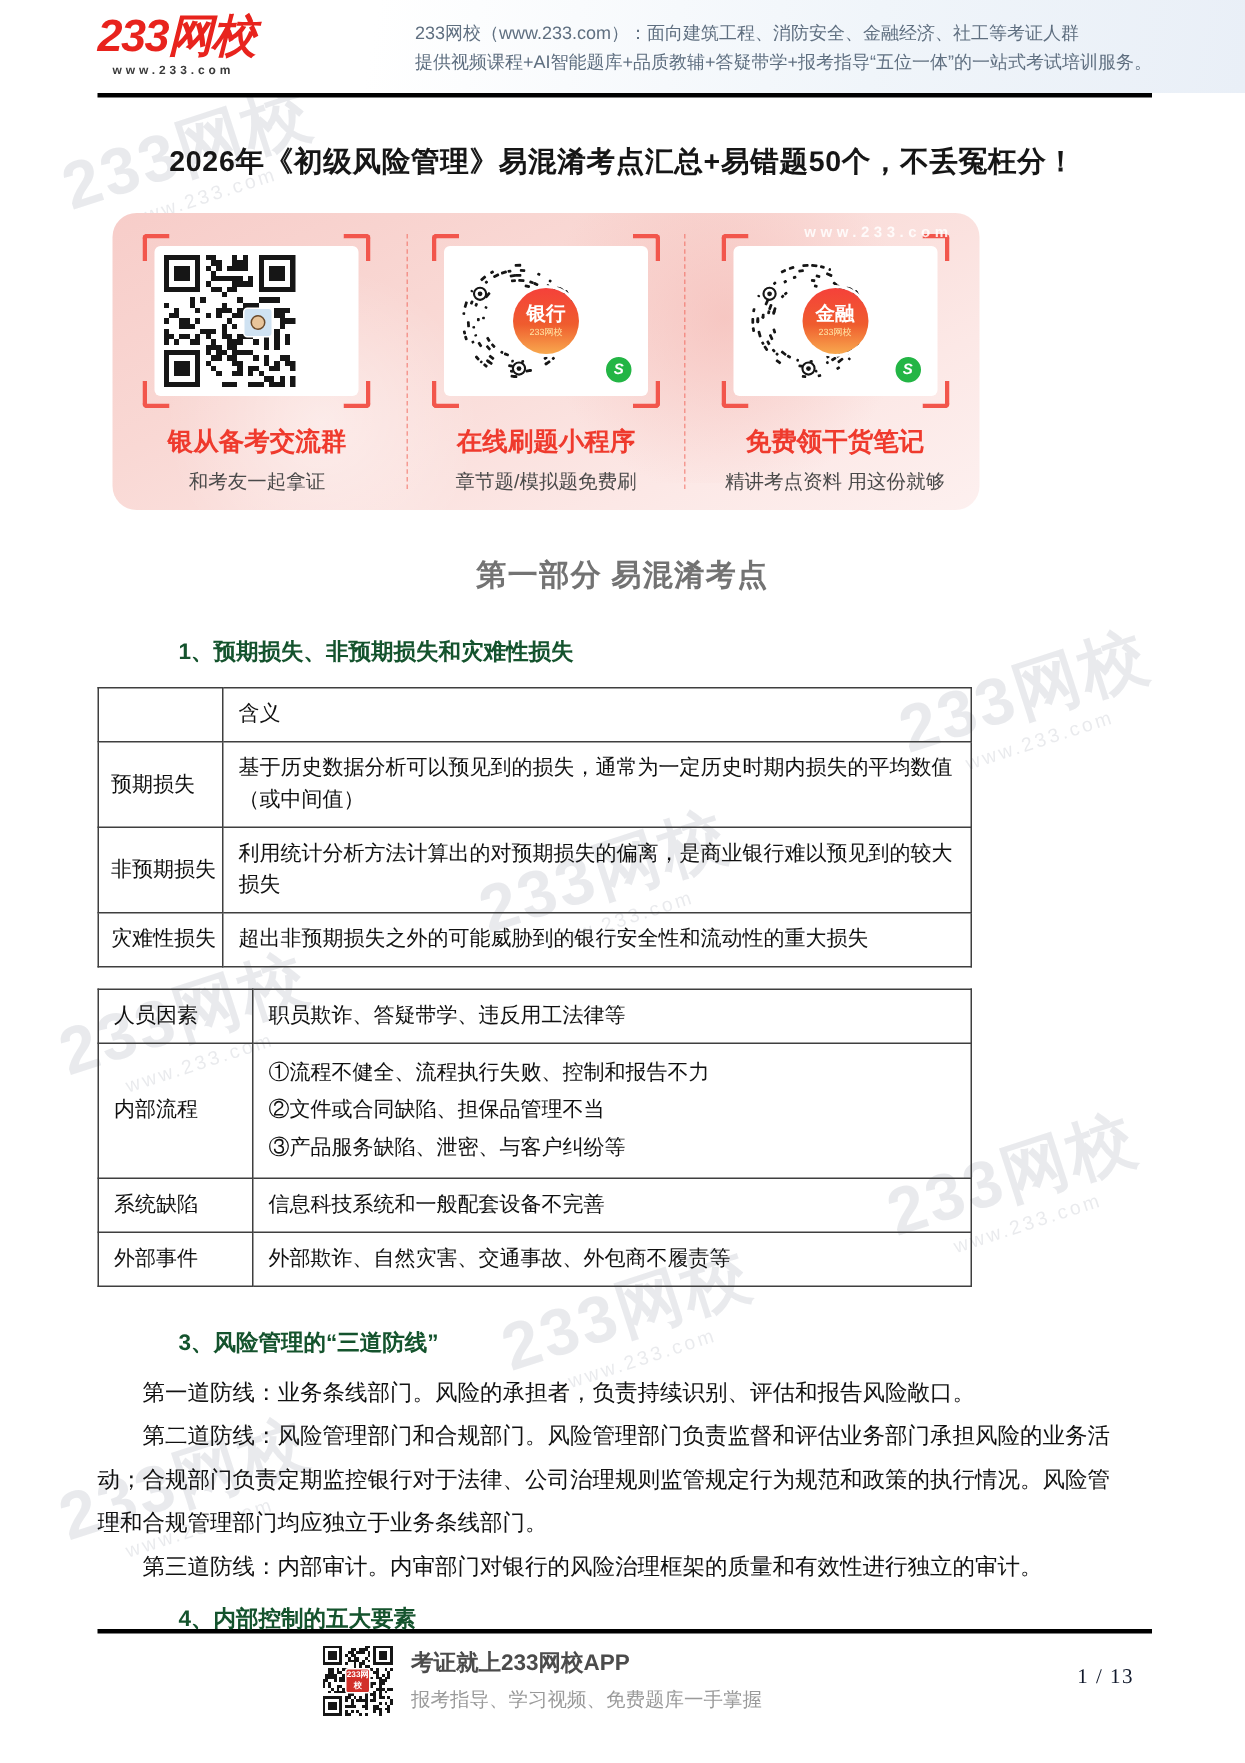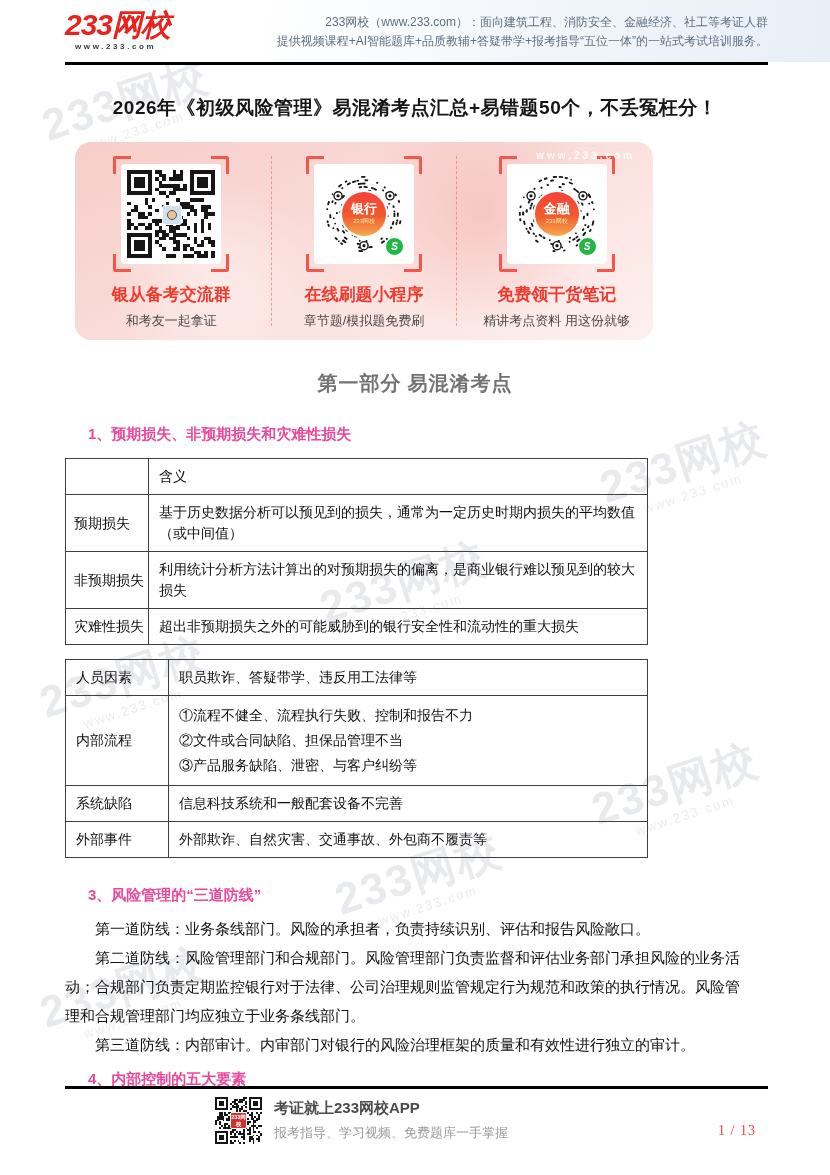--- a/index.html
+++ b/index.html
@@ -9,42 +9,42 @@
   
   .header{position:relative;height:62px;padding:10px 62px 0 65px;box-sizing:border-box;
           display:flex;justify-content:space-between;align-items:flex-start;
           background:linear-gradient(100deg,#ffffff 30%,#f0f5fa 70%,#e9eff7 100%);}
   .logo{line-height:1;}
   .logo-text{font-family:"Liberation Sans",sans-serif;font-weight:bold;font-style:italic;
              font-size:30px;color:#e8231d;letter-spacing:-1px;}
   .logo-domain{font-family:"Liberation Sans",sans-serif;font-size:8px;font-weight:bold;
                color:#3a3a3a;letter-spacing:2.6px;margin:3px 0 0 10px;}
   .tagline{font-family:"Liberation Sans",sans-serif;font-size:12px;color:#5f6f80;
-           text-align:right;line-height:19px;padding-top:3px;}
+           text-align:left;line-height:19px;padding-top:3px;}
   .rule{height:3px;background:#000;margin:0 62px 0 65px;}
 
   
   .title{margin:30px 40px 0;text-align:center;font-family:"Liberation Sans",sans-serif;
          font-weight:bold;font-size:19px;color:#161616;letter-spacing:.5px;}
 
   
   .banner{position:relative;margin:21px 0 0 75px;width:578px;height:198px;border-radius:16px;
           background:linear-gradient(155deg,#f7cdc9 0%,#f9d8d4 35%,#fce8e6 75%,#fdf0ef 100%);
           overflow:hidden;}
   .banner::before{content:"";position:absolute;left:30px;top:40px;width:220px;height:200px;
           background:radial-gradient(circle,rgba(255,255,255,.45) 0%,rgba(255,255,255,0) 70%);}
   .banner::after{content:"";position:absolute;right:40px;top:-40px;width:260px;height:220px;
           background:radial-gradient(circle,rgba(243,178,172,.55) 0%,rgba(243,178,172,0) 70%);}
   .banner-wm{position:absolute;top:8px;right:18px;z-index:3;font-family:"Liberation Sans",sans-serif;
           font-size:10px;font-weight:bold;color:rgba(255,255,255,.85);letter-spacing:3px;}
   .banner-cols{position:relative;z-index:2;display:flex;height:100%;}
   .bcol{flex:1;display:flex;flex-direction:column;align-items:center;padding-top:22px;}
   .bsep{position:absolute;z-index:2;top:14px;bottom:14px;width:0;
         border-left:1px dashed rgba(240,92,80,.55);}
-  .qr-wrap{position:relative;width:100px;height:100px;}
+  .qr-wrap{position:relative;width:100px;height:100px;padding-left:36px;}
   .qr-card{position:absolute;inset:0;background:#fff;border-radius:4px;overflow:hidden;}
   .qr-card svg{position:absolute;left:6px;top:6px;width:88px;height:88px;}
   .corner{position:absolute;width:15px;height:15px;border:0 solid #f2564c;}
   .c-tl{left:-8px;top:-8px;border-left-width:3.5px;border-top-width:3.5px;border-top-left-radius:3px;}
   .c-tr{right:-8px;top:-8px;border-right-width:3.5px;border-top-width:3.5px;border-top-right-radius:3px;}
   .c-bl{left:-8px;bottom:-8px;border-left-width:3.5px;border-bottom-width:3.5px;border-bottom-left-radius:3px;}
   .c-br{right:-8px;bottom:-8px;border-right-width:3.5px;border-bottom-width:3.5px;border-bottom-right-radius:3px;}
   .qr-label{margin-top:19px;font-family:"Liberation Sans",sans-serif;font-weight:bold;
             font-size:17px;color:#ef3a2d;}
   .qr-sub{margin-top:6px;font-family:"Liberation Sans",sans-serif;font-size:13px;color:#4a4a4a;}
@@ -59,22 +59,22 @@
   .mp-center .t{font-family:"Liberation Sans",sans-serif;font-weight:bold;font-size:13px;line-height:1.1;}
   .mp-center .s{font-family:"Liberation Sans",sans-serif;font-size:6px;color:#ffe7a6;margin-top:1px;}
   .mp-badge{position:absolute;right:10px;bottom:8px;width:17px;height:17px;border-radius:50%;
           background:#23b545;border:1.5px solid #fff;color:#fff;display:flex;align-items:center;
           justify-content:center;font-family:"Liberation Sans",sans-serif;font-size:10px;
           font-weight:bold;font-style:italic;}
 
   
   .part-title{margin-top:30px;text-align:center;font-weight:bold;font-size:20px;
               color:#737373;letter-spacing:1px;}
-  .sec{margin-left:88px;font-family:"Liberation Sans",sans-serif;font-weight:bold;
-       font-size:15px;color:#ec4899;}
+  .sec{margin-left:119px;font-family:"Liberation Sans",sans-serif;font-weight:bold;
+       font-size:15px;color:#14532d;}
   .sec.s1{margin-top:28px;} .sec.s2{margin-top:30px;} .sec.s3{margin-top:28px;} .sec.s4{margin-top:10px;}
 
   
   table{border-collapse:collapse;margin:14px 0 0 65px;width:583px;table-layout:fixed;}
   td{border:1px solid #3f3f3f;font-size:14px;color:#111;padding:7px 10px;line-height:21px;
      vertical-align:middle;word-break:break-all;}
   .t1 .col1{width:70px;padding:7px 4px 7px 8px;}
   .t2 .col1{width:88px;padding:7px 4px 7px 10px;}
   .cell-line{line-height:25px;}
 
@@ -88,21 +88,21 @@
   .footer-center{display:flex;align-items:center;gap:12px;width:330px;margin:0 auto;
                  transform:translateX(-35px);}
   .fqr{position:relative;width:47px;height:47px;background:#fff;}
   .fqr svg{position:absolute;inset:0;width:47px;height:47px;}
   .fqr-center{position:absolute;left:50%;top:50%;width:15px;height:15px;margin:-8.5px 0 0 -8.5px;
               background:#d2302a;border:1px solid #fff;border-radius:2px;color:#fff;
               font-family:"Liberation Sans",sans-serif;font-size:5.5px;font-weight:bold;
               line-height:1.15;display:flex;align-items:center;justify-content:center;text-align:center;}
   .f-title{font-family:"Liberation Sans",sans-serif;font-weight:bold;font-size:15px;color:#4b4b4b;}
   .f-sub{font-family:"Liberation Sans",sans-serif;font-size:13px;color:#9a9a9a;margin-top:6px;}
-  .page-num{position:absolute;right:74px;top:26px;font-size:14px;color:#ef4444;letter-spacing:1px;}
+  .page-num{position:absolute;right:74px;top:14px;font-size:14px;color:#0f172a;letter-spacing:1px;}
 
   
   .wm{position:absolute;z-index:0;transform:rotate(-18deg);opacity:.30;pointer-events:none;
       font-family:"Liberation Sans",sans-serif;color:#b9bdc6;text-align:center;line-height:1;}
   .wm .big{font-size:44px;font-weight:bold;letter-spacing:2px;}
   .wm .small{font-size:13px;letter-spacing:2px;margin-top:4px;}
   .content{position:relative;z-index:1;}
 </style>
 </head>
 <body>

